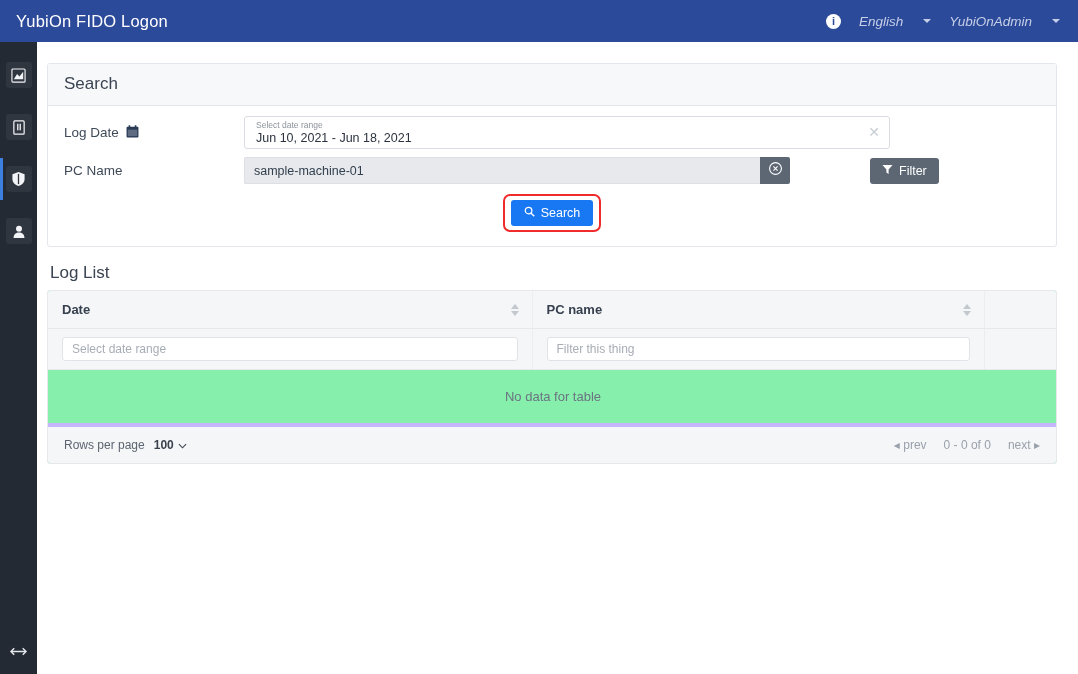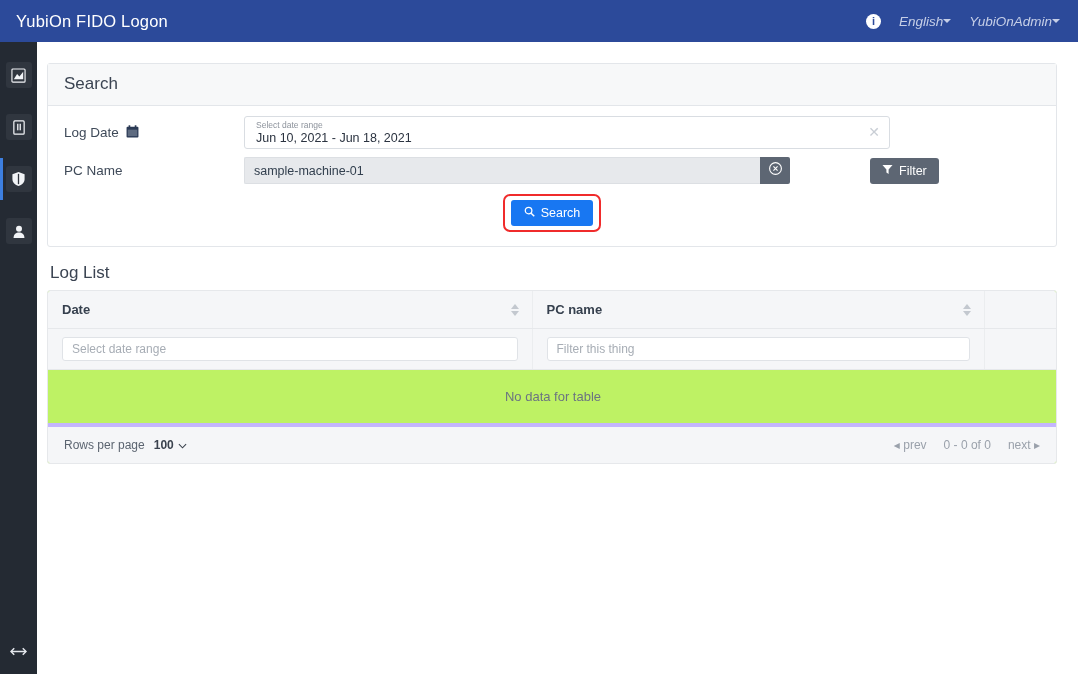--- a/index.html
+++ b/index.html
@@ -28,21 +28,21 @@
   }
   .info-icon {
     width: 15px; height: 15px; border-radius: 50%;
     background: #ffffff; color: #2c4a9a;
     font-size: 11px; font-weight: bold; font-style: normal;
     display: flex; align-items: center; justify-content: center;
     line-height: 1;
   }
   .nav-link {
     color: #c6cfe7; font-size: 13.5px; font-style: italic;
-    white-space: nowrap; display: flex; align-items: center; gap: 0;
+    white-space: nowrap; display: flex; align-items: center; gap: 20px;
   }
   .caret-down {
     width: 0; height: 0; border-left: 4px solid transparent;
     border-right: 4px solid transparent; border-top: 4px solid #c6cfe7;
     display: inline-block;
   }
 
   
   .sidebar {
     position: absolute; top: 42px; left: 0;
@@ -147,21 +147,21 @@
     color: #ffffff; font-size: 12.5px; height: 26px; padding: 0 13px;
     display: flex; align-items: center; gap: 6px; cursor: pointer;
   }
 
   
   .section-title {
     font-size: 17px; color: #3b4452; margin: 16px 0 7px 3px; font-weight: 400;
   }
   .table-wrap {
     width: 1010px; border: 1px solid #e6e8eb; border-radius: 3px;
-    background: #bef264; overflow: hidden;
+    background: #86efac; overflow: hidden;
   }
   table { width: 100%; border-collapse: collapse; table-layout: fixed; }
   th {
     background: #f5f6f8; border-bottom: 1px solid #e6e8eb;
     font-size: 13px; color: #36404e; text-align: left;
     padding: 11px 14px; font-weight: bold; position: relative;
   }
   th.col-date { width: 484px; border-right: 1px solid #ebedef; }
   th.col-pc { width: 452px; border-right: 1px solid #ebedef; }
   th.col-blank { width: 74px; }

